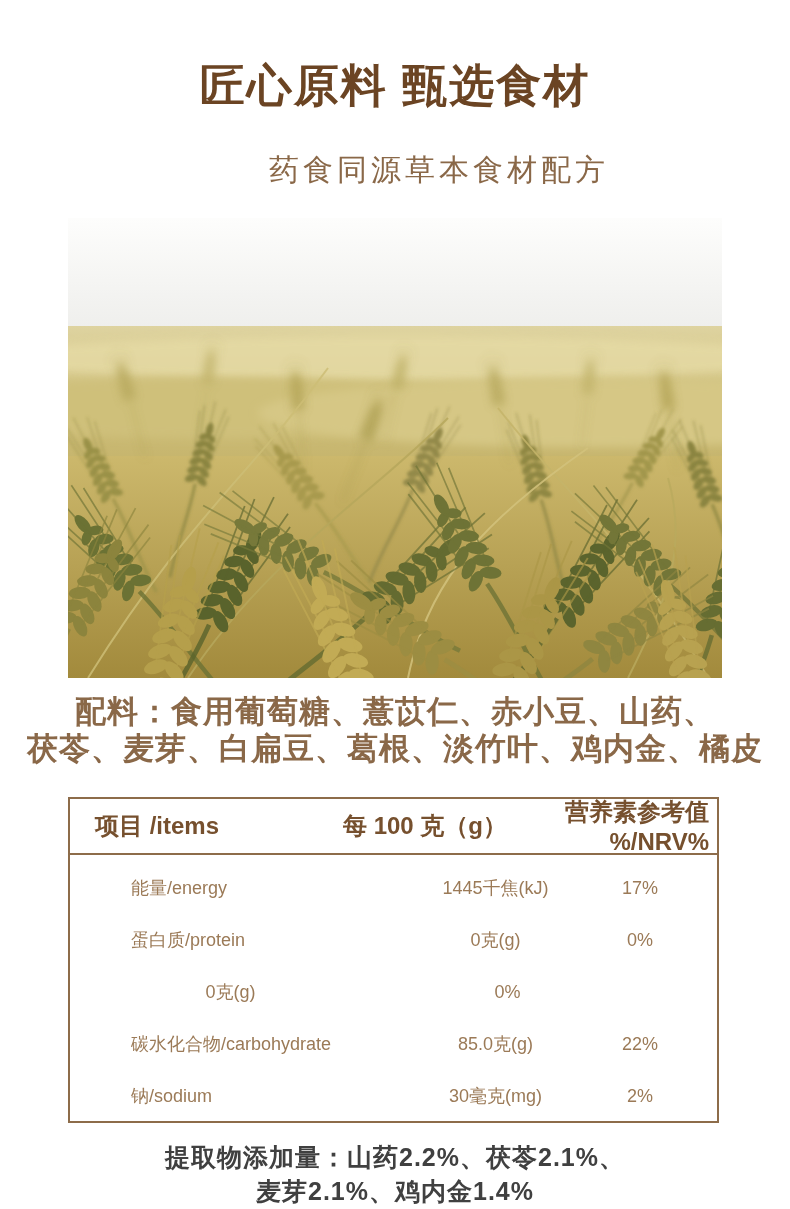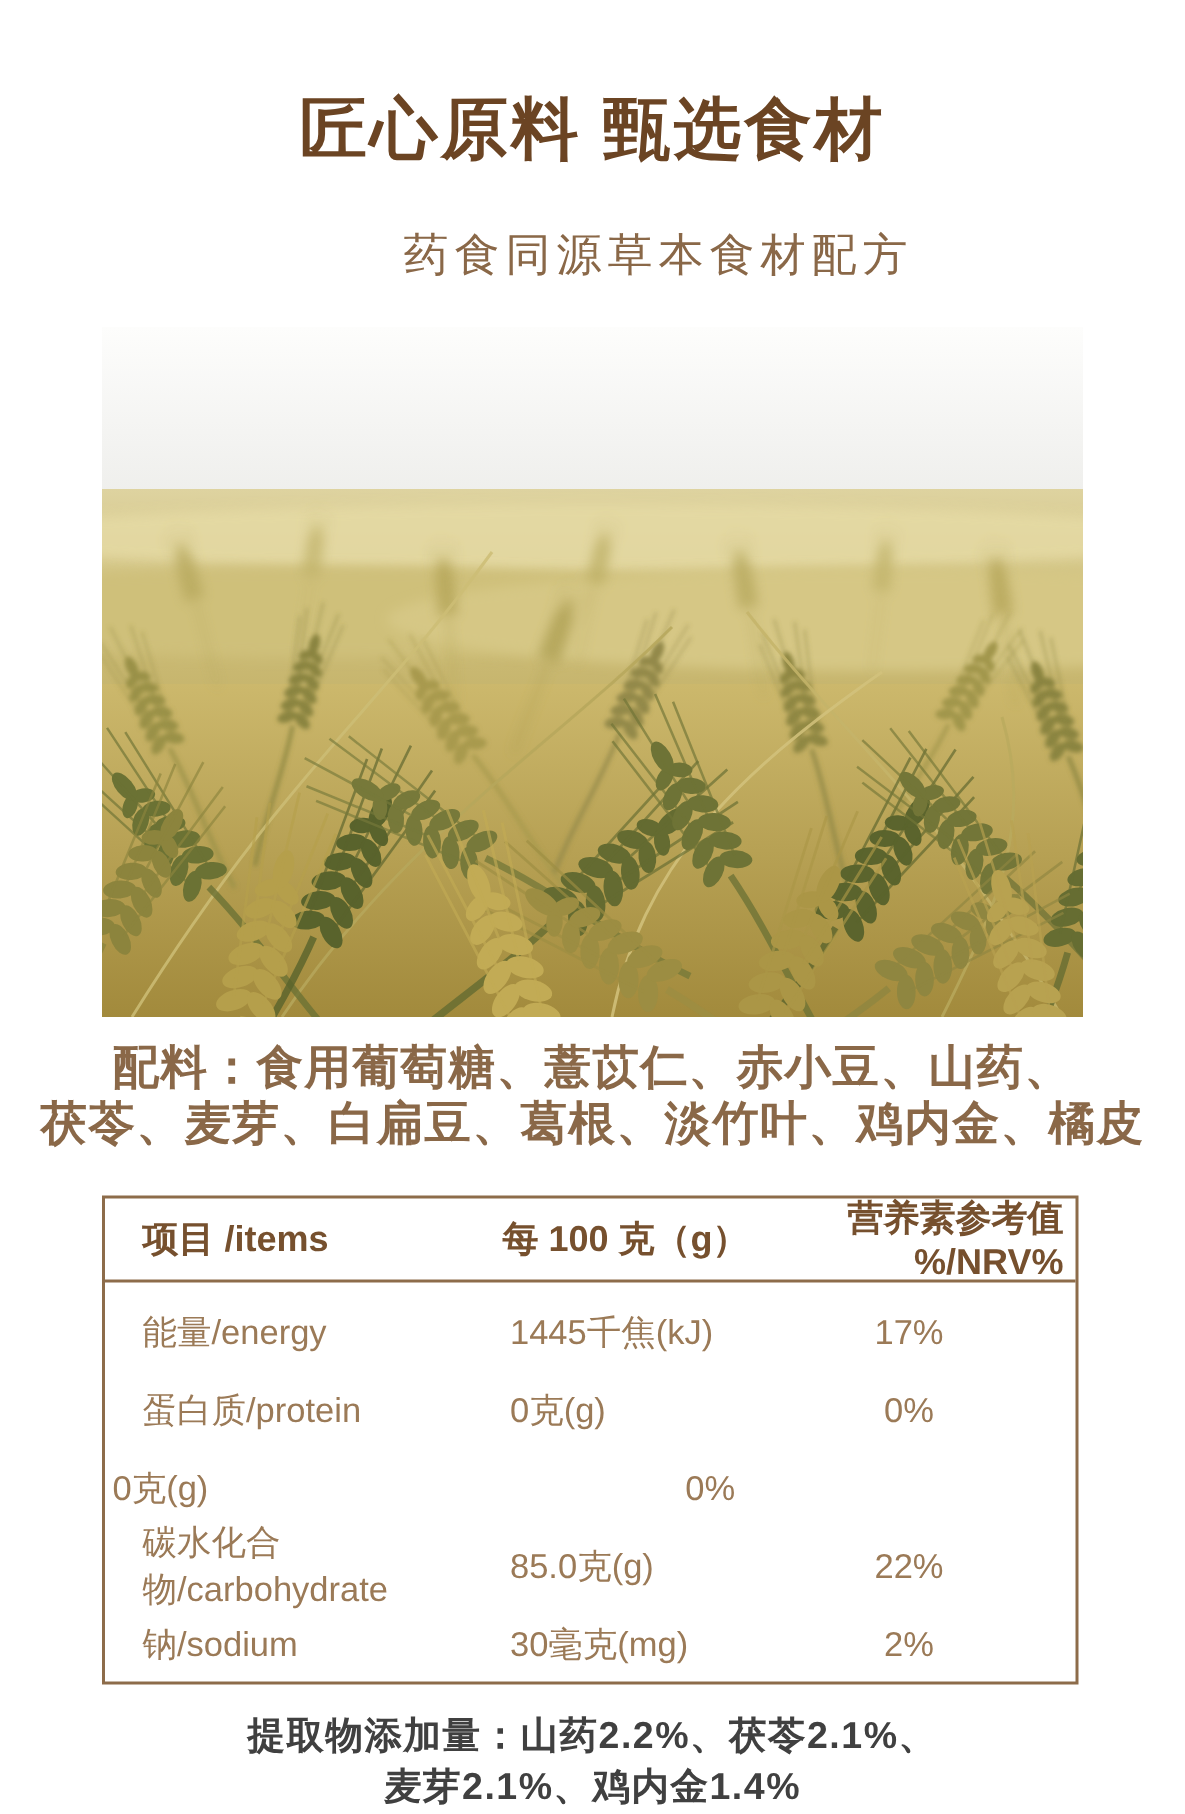--- a/index.html
+++ b/index.html
@@ -43,30 +43,30 @@
     border: 2px solid #8d6c4a;
     background: #ffffff;
   }
   .thead {
     display: flex; align-items: center;
     height: 56px;
     border-bottom: 2px solid #8d6c4a;
     font-size: 24px; font-weight: 700; color: #76502e;
   }
   .c1 { width: 265px; padding-left: 25px; }
-  .c2 { width: 180px; }
+  .c2 { width: 180px; text-align: center; }
   .c3 { flex: 1; }
   .thead .c3 { text-align: right; padding-right: 8px; }
   .tbody { padding-top: 7px; }
   .trow {
     display: flex; align-items: center;
     height: 52px;
-    font-size: 23px; font-weight: 400; color: #9b7a57;
-  }
-  .trow .c2 { padding-left: 5px; }
+    font-size: 18px; font-weight: 400; color: #9b7a57; padding-left: 36px;
+  }
+  .trow .c2 { padding-left: 5px; margin-left: 32px; }
   .trow .c3 { text-align: center; padding-right: 20px; }
   .extracts {
     position: absolute; top: 1140px; left: 0; width: 100%;
     text-align: center;
     font-size: 25px; font-weight: 700;
     color: #404040; line-height: 34px; letter-spacing: 1px;
   }
 </style>
 </head>
 <body>

